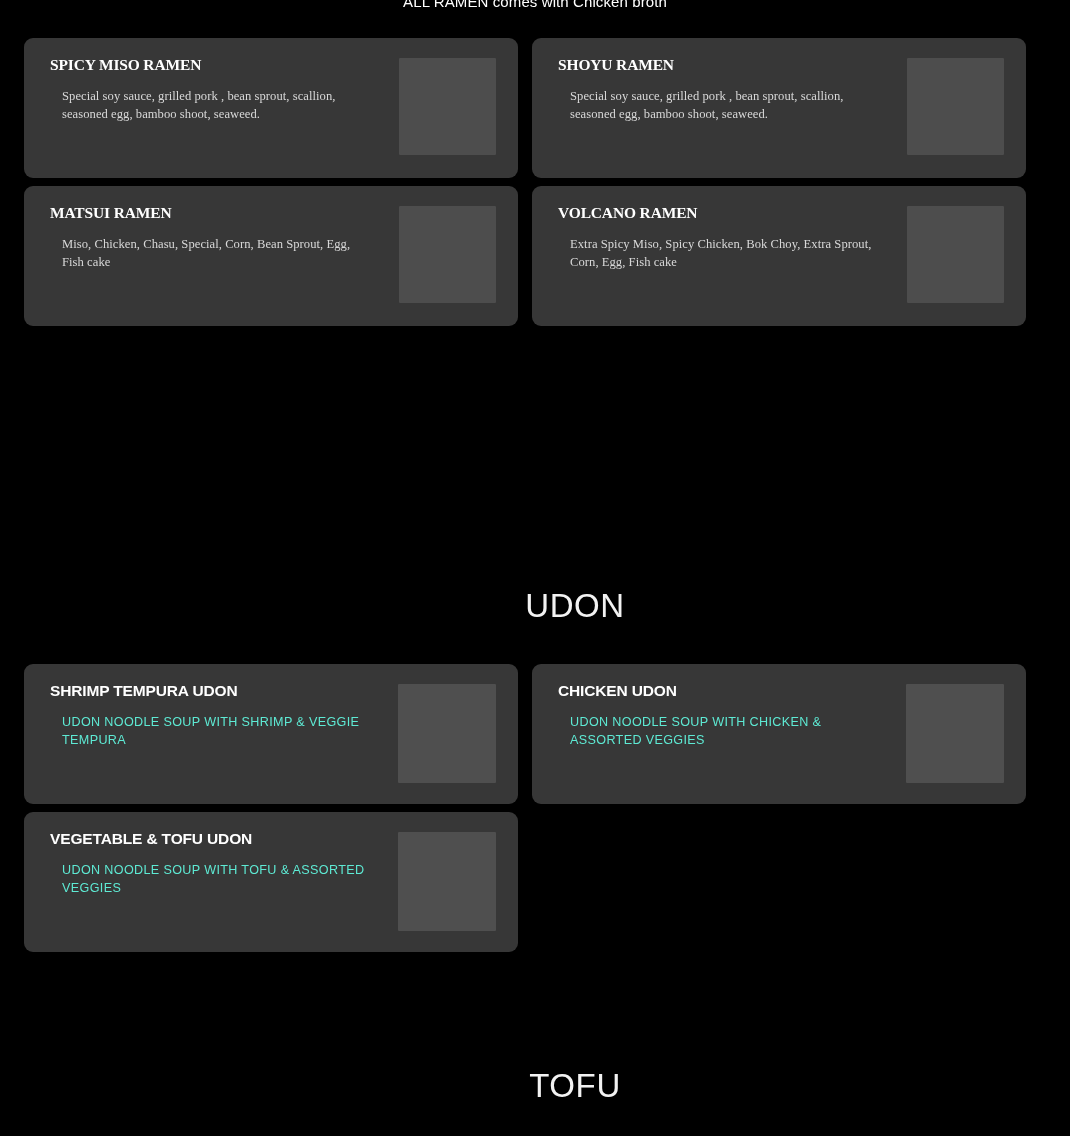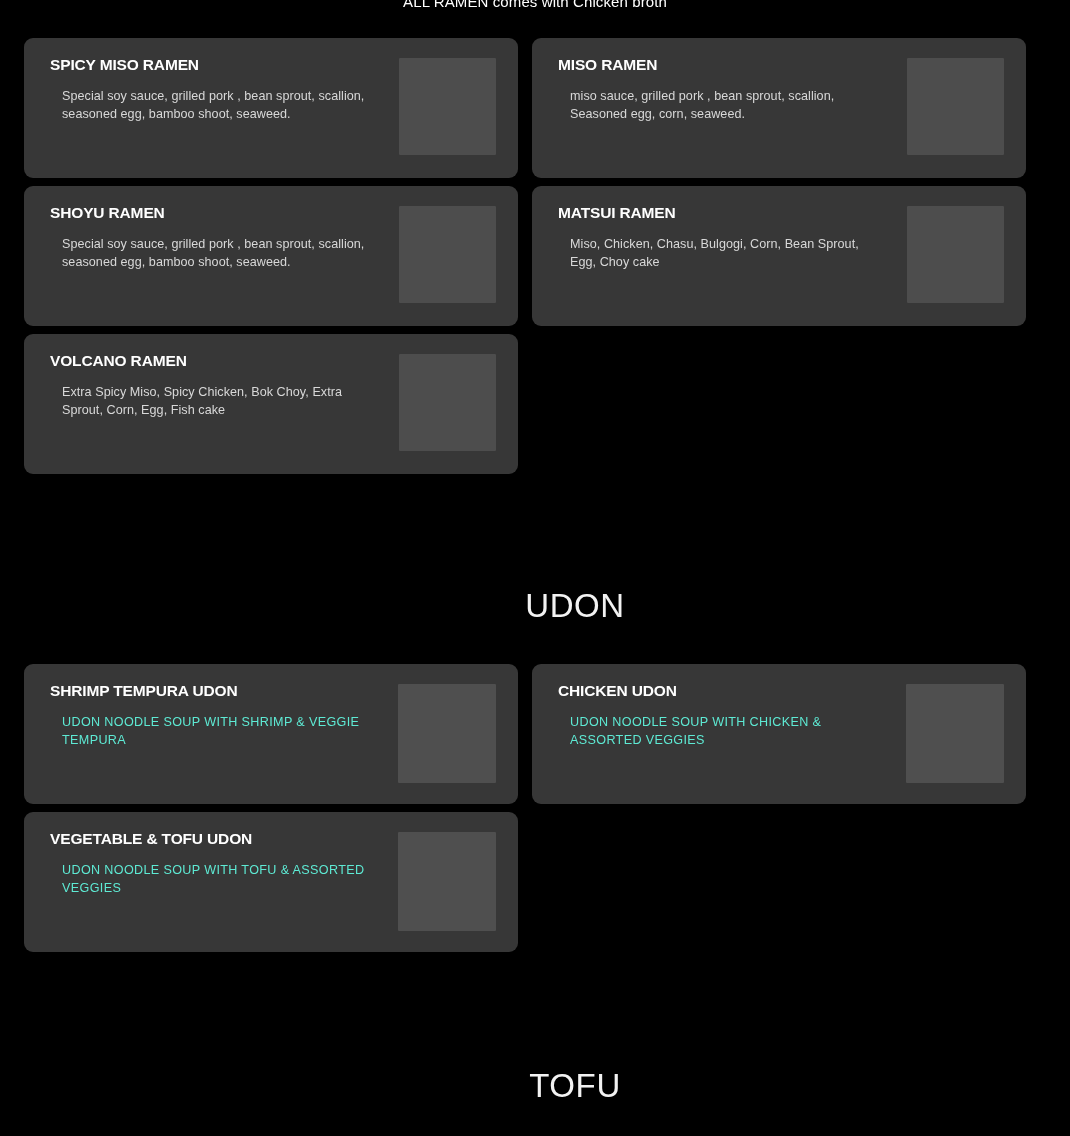--- a/index.html
+++ b/index.html
@@ -70,21 +70,21 @@
   .card {
     width: 494px;
     background: #373737;
     border-radius: 9px;
     display: flex;
     align-items: flex-start;
     justify-content: space-between;
     padding: 16px 22px 16px 26px;
     position: relative;
   }
-  .card-ramen { height: 140px; }
+  .card-ramen { height: 140px; font-family: Liberation Serif, serif; }
   .card-udon  { height: 140px; }
 
   .card-text {
     flex: 1 1 auto;
     min-width: 0;
     padding-top: 2px;
     padding-right: 8px;
   }
 
   .card-title {
@@ -136,40 +136,33 @@
   <div class="grid grid-ramen">
 
     <div class="card card-ramen">
       <div class="card-text">
         <h3 class="card-title">SPICY MISO RAMEN</h3>
         <p class="card-desc">Special soy sauce, grilled pork , bean sprout, scallion, seasoned egg, bamboo shoot, seaweed.</p>
       </div>
       <div class="card-thumb"></div>
     </div>
 
-    <div class="card card-ramen">
-      <div class="card-text">
-        <h3 class="card-title">MISO RAMEN</h3>
-        <p class="card-desc">miso sauce, grilled pork , bean sprout, scallion, Seasoned egg, corn, seaweed.</p>
-      </div>
-      <div class="card-thumb"></div>
-    </div>
 
     <div class="card card-ramen">
       <div class="card-text">
         <h3 class="card-title">SHOYU RAMEN</h3>
         <p class="card-desc">Special soy sauce, grilled pork , bean sprout, scallion, seasoned egg, bamboo shoot, seaweed.</p>
       </div>
       <div class="card-thumb"></div>
     </div>
 
     <div class="card card-ramen">
       <div class="card-text">
         <h3 class="card-title">MATSUI RAMEN</h3>
-        <p class="card-desc">Miso, Chicken, Chasu, Bulgogi, Corn, Bean Sprout, Egg, Choy cake</p>
+        <p class="card-desc">Miso, Chicken, Chasu, Special, Corn, Bean Sprout, Egg, Fish cake</p>
       </div>
       <div class="card-thumb"></div>
     </div>
 
     <div class="card card-ramen">
       <div class="card-text">
         <h3 class="card-title">VOLCANO RAMEN</h3>
         <p class="card-desc">Extra Spicy Miso, Spicy Chicken, Bok Choy, Extra Sprout, Corn, Egg, Fish cake</p>
       </div>
       <div class="card-thumb"></div>

